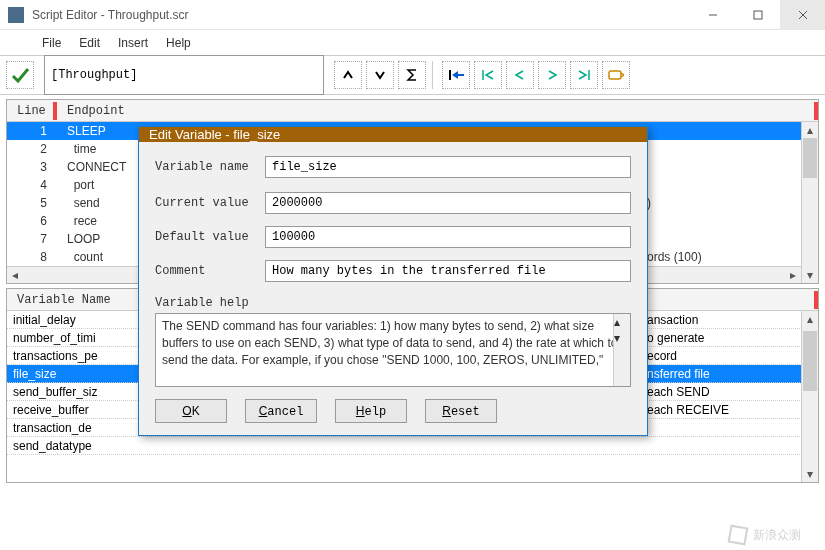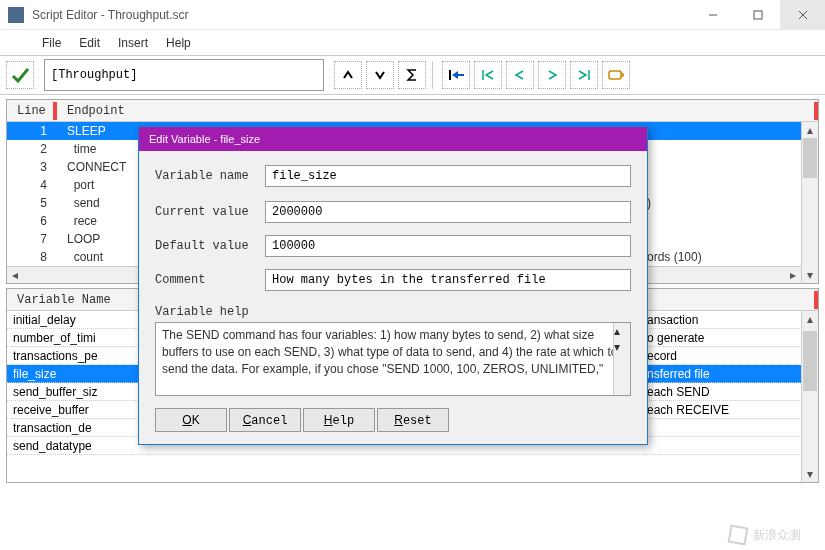--- a/index.html
+++ b/index.html
@@ -13,21 +13,21 @@
 .titlebar .winbtn.close { background: #e8e8e8; }
 
 
 .menubar { height: 25px; display: flex; align-items: center; padding: 0 10px; gap: 18px; color: #333; margin-left: 32px; }
 .menubar span { cursor: default; }
 
 
 .toolbar { height: 40px; border: 1px solid #ccc; border-left: none; border-right: none; display: flex; align-items: center; padding: 0 6px; gap: 4px; }
 .tb-btn { width: 28px; height: 28px; border: 1px dotted #aaa; display: flex; align-items: center; justify-content: center; background: #fff; }
 .tb-btn.check svg { stroke: #2a8a2a; }
-.tb-input { flex: 0 0 280px; height: 32px; border: 1px solid #999; padding: 2px 6px; font-family: "Courier New", monospace; margin: 0 6px; }
+.tb-input { flex: 0 0 280px; height: 40px; border: 1px solid #999; padding: 2px 6px; font-family: "Courier New", monospace; margin: 0 6px; }
 .tb-sep { width: 4px; height: 28px; border-left: 1px solid #ccc; margin: 0 2px; }
 
 
 .pane { border: 1px solid #aaa; margin: 4px 6px; position: relative; }
 .grid-header { display: flex; background: #f4f4f4; border-bottom: 1px solid #ccc; height: 22px; align-items: center; }
 .grid-header .col { padding: 2px 10px; border-right: 4px solid #ef4444; color: #333; font-family: "Courier New", monospace; }
 .grid-body { font-family: "Courier New", monospace; color: #333; }
 .row { display: flex; height: 18px; align-items: center; }
 .row .ln { width: 50px; text-align: right; padding-right: 10px; }
 .row .ep { flex: 1; padding-left: 10px; }
@@ -41,30 +41,30 @@
 
 
 .varpane { border: 1px solid #aaa; margin: 2px 6px 6px; position: relative; height: 195px; }
 .varrow { display: flex; font-family: "Courier New", monospace; height: 18px; align-items: center; padding-left: 6px; border-bottom: 1px dotted #ccc; }
 .varrow .nm { width: 200px; }
 .varrow .tr { position: absolute; left: 640px; white-space: nowrap; }
 .varrow.sel { background: #0a84ff; color: #fff; }
 
 
 .dialog { position: absolute; left: 138px; top: 126px; width: 510px; background: #f0f0f0; border: 1px solid #1979ca; box-shadow: 3px 3px 8px rgba(0,0,0,0.3); }
-.dlg-title { background: #a21caf; color: #fff; padding: 6px 10px; font-size: 11px; }
+.dlg-title { background: #a16207; color: #fff; padding: 0 10px; font-size: 13px; }
 .dlg-body { padding: 14px 16px 12px; }
 .fld { display: flex; align-items: center; margin-bottom: 14px; }
 .fld label { width: 110px; font-family: "Courier New", monospace; color: #333; }
 .fld input { flex: 1; height: 22px; border: 1px solid #999; padding: 2px 6px; font-family: "Courier New", monospace; background: #fff; }
 .fld.gap { margin-bottom: 12px; }
 .help-label { font-family: "Courier New", monospace; color: #333; margin-bottom: 3px; }
 .help-box { border: 1px solid #999; background: #fff; padding: 4px 6px; font-family: "Courier New", monospace; height: 74px; position: relative; line-height: 1.35; color: #333; }
 .help-box .hv { position: absolute; right: 0; top: 0; bottom: 0; width: 17px; background: #f0f0f0; border-left: 1px solid #ccc; }
-.dlg-btns { display: flex; gap: 2px; margin-top: 12px; align-items: flex-end; }
+.dlg-btns { display: flex; gap: 18px; margin-top: 12px; align-items: flex-end; }
 .dlg-btns button { width: 72px; height: 24px; background: #e8e8e8; border: 1px solid #999; font-family: "Courier New", monospace; }
 .dlg-btns button .ul { text-decoration: underline; }
 
 .watermark { position: absolute; right: 24px; bottom: 6px; color: rgba(180,180,180,0.6); font-size: 14px; display:flex; align-items:center; gap:6px;}
 .watermark .cube { width:18px; height:18px; border:2px solid rgba(180,180,180,0.6); transform: rotate(10deg); }
 </style>
 </head>
 <body>
 
 <div class="titlebar">

